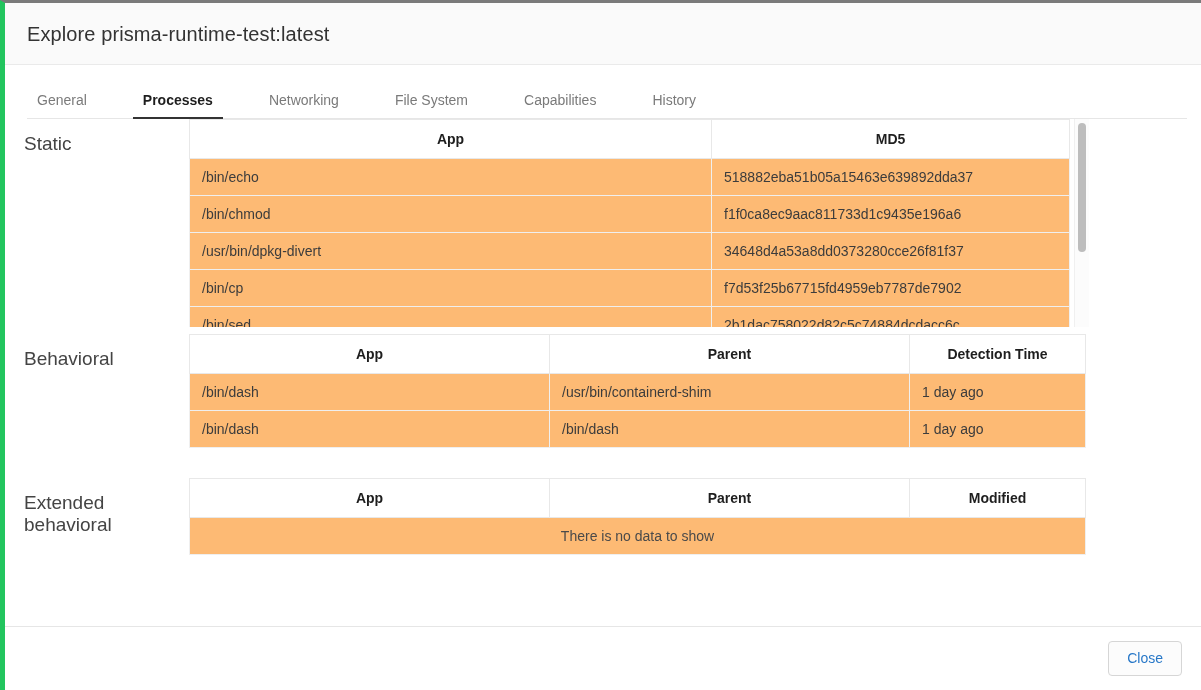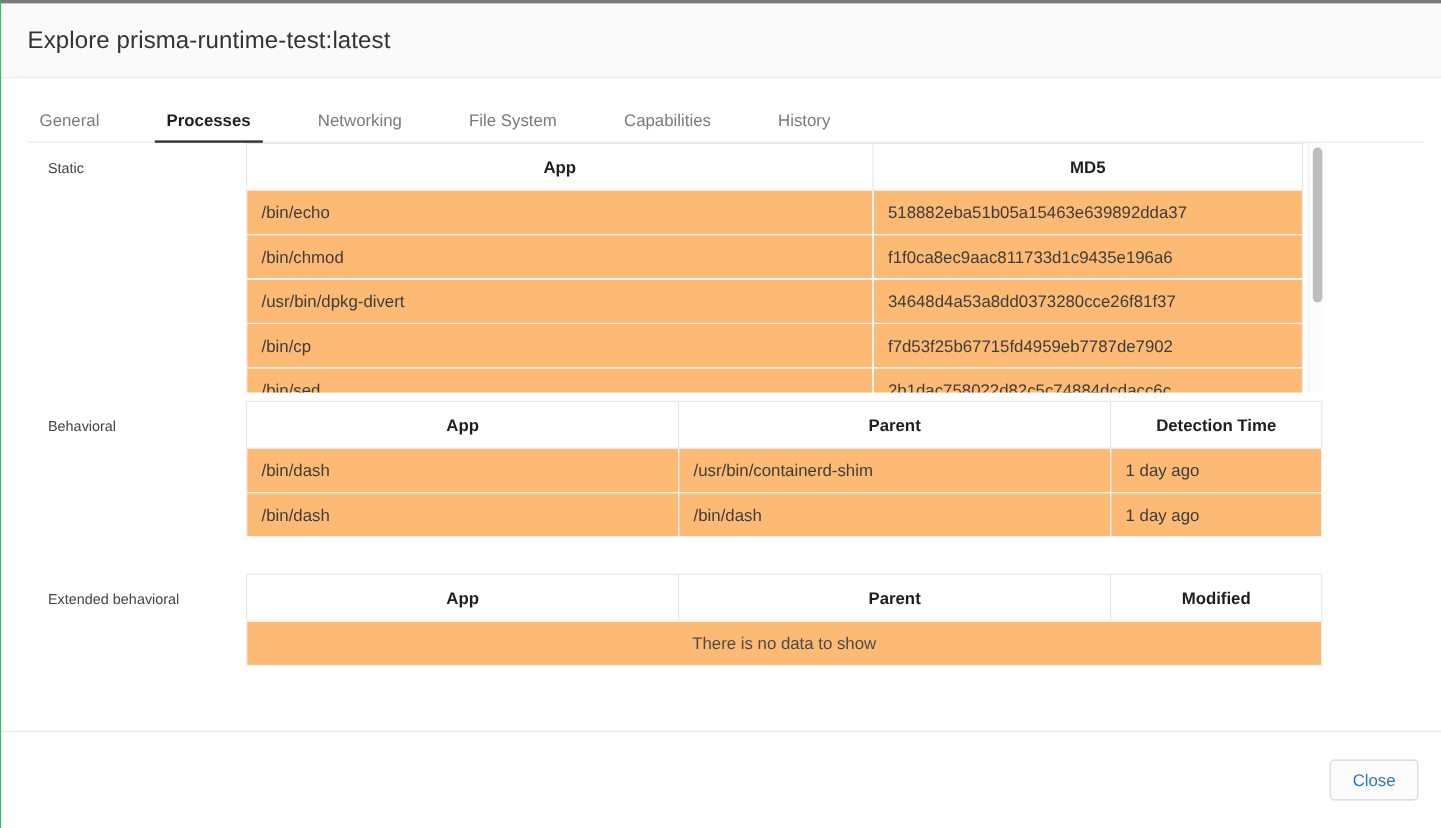--- a/index.html
+++ b/index.html
@@ -16,21 +16,21 @@
   }
 
   .modal {
     position: absolute;
     left: 0;
     top: 0;
     width: 1201px;
     height: 690px;
     box-sizing: border-box;
     border-top: 3px solid #7a7a7a;
-    border-left: 1px solid #22c55e;
+    border-left: 5px solid #22c55e;
     background: #ffffff;
     display: flex;
     flex-direction: column;
   }
 
   
   .modal-header {
     height: 62px;
     box-sizing: border-box;
     background: #fafafa;
@@ -102,26 +102,25 @@
     background: #ffffff;
   }
 
   .section {
     position: absolute;
     display: flex;
   }
   .section-label {
     width: 184px;
     flex: 0 0 184px;
-    font-size: 12px;
+    font-size: 19px;
     color: #444444;
     padding-left: 19px;
     box-sizing: border-box;
     padding-top: 14px;
-    margin-left: 20px;
   }
 
   
   .tbl-wrap {
     position: relative;
     background: #ffffff;
   }
   .tbl {
     border-collapse: collapse;
     table-layout: fixed;
@@ -189,21 +188,21 @@
 
   .behavioral-sec { left: 0; top: 215px; }
   .behavioral-sec .tbl { width: 896px; }
 
   .extended-sec { left: 0; top: 359px; }
   .extended-sec .tbl { width: 896px; }
 
   
   .modal-footer {
     flex: 0 0 auto;
-    height: 81px;
+    height: 64px;
     box-sizing: border-box;
     border-top: 1px solid #e6e6e6;
     display: flex;
     align-items: center;
     justify-content: flex-end;
     padding-right: 19px;
     background: #ffffff;
   }
   .btn-close {
     font-family: "Liberation Sans", sans-serif;

